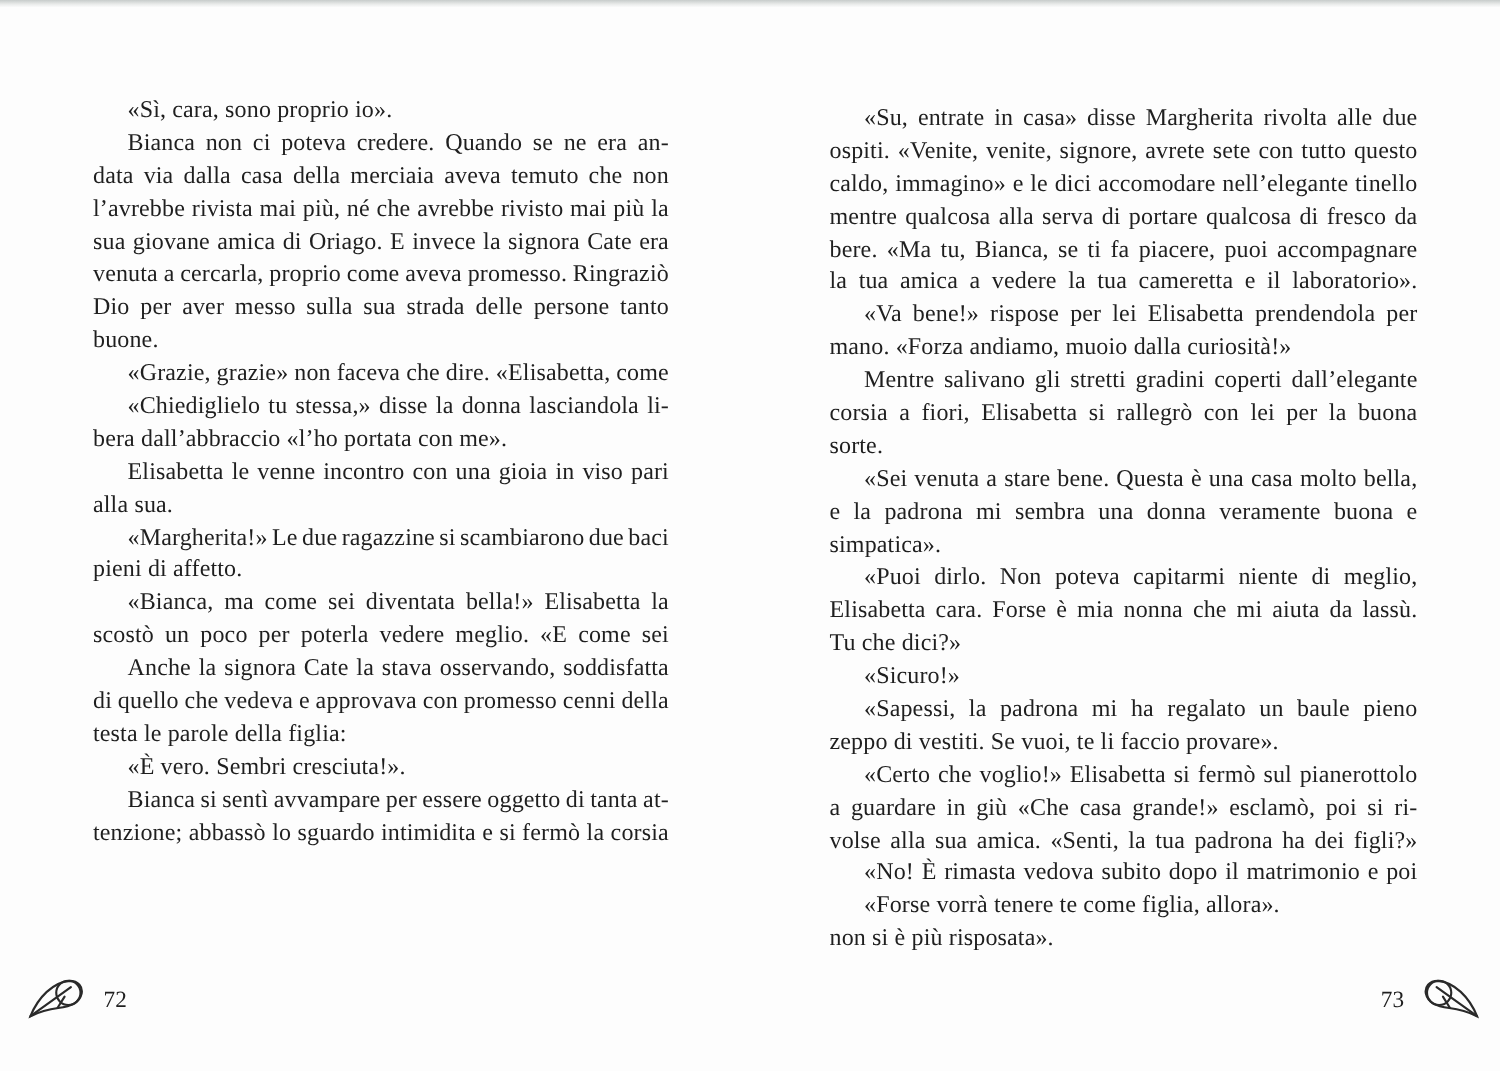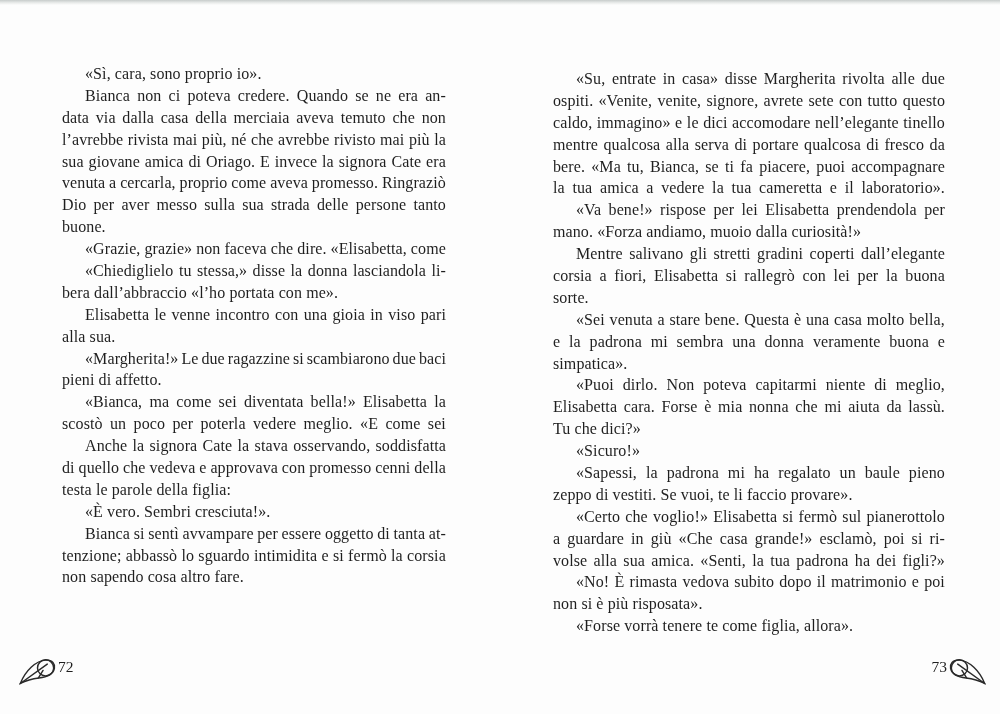--- a/index.html
+++ b/index.html
@@ -19,21 +19,21 @@
     letter-spacing:0.1px;
   }
   #col-left{left:62px;top:63px;width:384px;}
   #col-right{left:553px;top:68px;width:392px;}
   .line{height:21.9px;line-height:21.9px;overflow:hidden;white-space:nowrap;}
   .line.just{display:flex;justify-content:space-between;white-space:normal;}
   .line.just span{flex:0 0 auto;white-space:nowrap;}
   .line.ind{padding-left:23px;}
   .footer{
     position:absolute;top:648px;height:38px;
-    display:flex;align-items:flex-end;gap:0;
+    display:flex;align-items:flex-start;gap:11px;
     font-size:15.5px;
   }
   #footer-left{left:18px;}
   #footer-right{right:13px;}
   .page-num{line-height:38px;}
   .ornament{width:40px;height:32px;display:block;}
   .ornament.flip{transform:scaleX(-1);}
 </style>
 </head>
 <body>
@@ -223,21 +223,20 @@
       <span>abbassò</span>
       <span>lo</span>
       <span>sguardo</span>
       <span>intimidita</span>
       <span>e</span>
       <span>si</span>
       <span>fermò</span>
       <span>la</span>
       <span>corsia</span>
     </div>
-    <div class="line">non sapendo cosa altro fare.</div>
   </div>
 
 <div id="col-right" class="text-col">
     <div class="line ind just">
       <span>«Su,</span>
       <span>entrate</span>
       <span>in</span>
       <span>casa»</span>
       <span>disse</span>
       <span>Margherita</span>
@@ -441,22 +440,22 @@
       <span>È</span>
       <span>rimasta</span>
       <span>vedova</span>
       <span>subito</span>
       <span>dopo</span>
       <span>il</span>
       <span>matrimonio</span>
       <span>e</span>
       <span>poi</span>
     </div>
+    <div class="line ind">«Forse vorrà tenere te come figlia, allora».</div>
     <div class="line">non si è più risposata».</div>
-    <div class="line ind">«Forse vorrà tenere te come figlia, allora».</div>
   </div>
 
 <div id="footer-left" class="footer">
   <svg class="ornament" viewBox="0 0 46 38">
     <g fill="none" stroke="#2a2a2a" stroke-width="1.7" stroke-linecap="round">
       <path d="M2,35 C8,20 20,8 33,7 C40,7 43.5,12 42.5,17 C41,24 33,27.5 24,28.5 C16,29.5 8,32 2,35 Z"></path>
       <circle cx="32" cy="16.5" r="9.6"></circle>
       <path d="M2,35 L34,12"></path>
       <path d="M23.5,28.3 L29,19.5"></path>
     </g>

